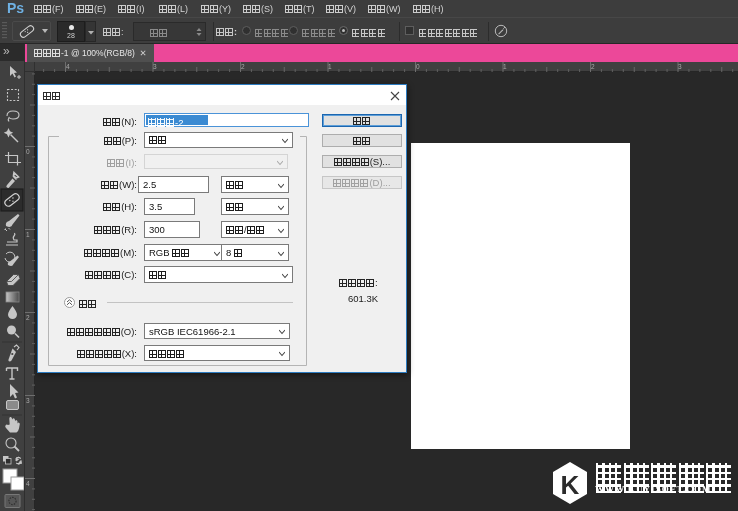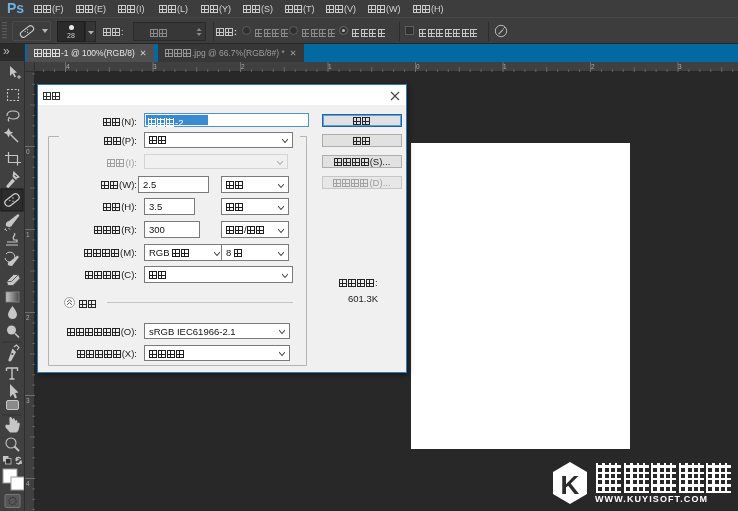--- a/index.html
+++ b/index.html
@@ -17,21 +17,21 @@
        repeating-linear-gradient(0deg, currentColor 0 2.3px, transparent 2.3px 6.3px);}
   
   #menubar{left:0;top:0;width:738px;height:17px;background:#3d3d3d;}
   #menubar .ps{position:absolute;left:7px;top:0px;font-size:14px;font-weight:bold;color:#6fb1e3;letter-spacing:0px;}
   .mi{position:absolute;top:4px;font-size:9px;color:#d4d4d4;white-space:nowrap;}
   
   #optbar{left:0;top:17px;width:738px;height:27px;background:#3d3d3d;border-top:1px solid #474747;border-bottom:1px solid #272727;box-sizing:border-box;}
   .olabel{position:absolute;font-size:9px;color:#cfcfcf;white-space:nowrap;}
   .dimlabel{color:#909090;}
   
-  #tabbar{left:25px;top:44px;width:713px;height:18px;background:#0369a1;}
+  #tabbar{left:25px;top:44px;width:713px;height:18px;background:#ec4899;}
   .tab{position:absolute;top:0;height:18px;font-size:8.5px;line-height:18px;padding:0 7px;white-space:nowrap;}
   
   #hruler{left:25px;top:62px;width:713px;height:10px;background:#404040;border-bottom:1px solid #262626;box-sizing:border-box;}
   #vruler{left:25px;top:62px;width:10px;height:449px;background:#404040;border-right:1px solid #262626;box-sizing:border-box;}
   #rcorner{left:25px;top:62px;width:10px;height:10px;background:#404040;border-right:1px solid #303030;border-bottom:1px solid #303030;box-sizing:border-box;}
   .tickn{position:absolute;font-size:6.5px;color:#a8a8a8;}
   
   #toolbar{left:0;top:44px;width:25px;height:467px;background:#404040;border-right:1px solid #2e2e2e;box-sizing:border-box;}
   
   #canvasarea{left:25px;top:72px;width:713px;height:439px;background:#282828;}
@@ -208,21 +208,20 @@
       <rect x="11" y="433" width="13" height="13" fill="#fff" stroke="#9a9a9a" stroke-width="1"></rect>
 
       <rect x="5" y="450.5" width="15" height="13" rx="1" fill="#565656" stroke="#777" stroke-width="1"></rect>
       <circle cx="12.5" cy="457" r="3.6" stroke="#2e2e2e" stroke-width="1.1" stroke-dasharray="1.5 1.2"></circle>
     </g>
   </svg>
 </div>
 
 <div id="tabbar" class="abs">
   <div class="tab" style="left:2px;background:#4f4f4f;color:#e6e6e6"><i class="c"></i><i class="c"></i><i class="c"></i>-1 @ 100%(RGB/8)&nbsp;&nbsp;<span style="color:#cdcdcd">✕</span></div>
-  <div class="tab" style="left:133px;background:#373737;color:#9d9d9d"><i class="c"></i><i class="c"></i><i class="c"></i>.jpg @ 66.7%(RGB/8#) *&nbsp;&nbsp;<span>✕</span></div>
 </div>
 
 <div id="canvasarea" class="abs"></div>
 <div id="whitepage" class="abs"></div>
 
 <div id="hruler" class="abs">
   <svg width="713" height="10" style="position:absolute;left:0;top:0">
     <defs>
       <pattern id="hticks" x="-47.5" y="0" width="87.5" height="10" patternUnits="userSpaceOnUse">
         <rect x="0" y="0" width="1" height="10" fill="#6e6e6e"></rect>
@@ -374,13 +373,13 @@
   <span class="dlabel" style="left:310px;top:208px">601.3K</span>
 </div>
 
 <svg class="abs" style="left:549px;top:461px" width="44" height="46" viewBox="0 0 44 46">
   <path d="M21 1 L38 11 L38 33 L21 43 L4 33 L4 11 Z" fill="#fff"></path>
   <text x="21" y="33" text-anchor="middle" font-family="Liberation Sans" font-size="26" font-weight="bold" fill="#2b2b2b">K</text>
 </svg>
 <div class="abs" style="left:596px;top:463px;width:140px;height:30px;color:#fff">
   <i class="cL"></i><i class="cL"></i><i class="cL"></i><i class="cL"></i><i class="cL"></i>
 </div>
-<div class="abs" style="left:595px;top:494px;width:142px;font-size:9px;font-weight:bold;color:#fff;letter-spacing:1.1px;font-family:Liberation Sans, sans-serif">WWW.KUYISOFT.COM</div>
+<div class="abs" style="left:595px;top:484px;width:142px;font-size:9px;font-weight:bold;color:#fff;letter-spacing:1.1px;font-family:Liberation Serif, serif">WWW.KUYISOFT.COM</div>
 
 </body></html>

